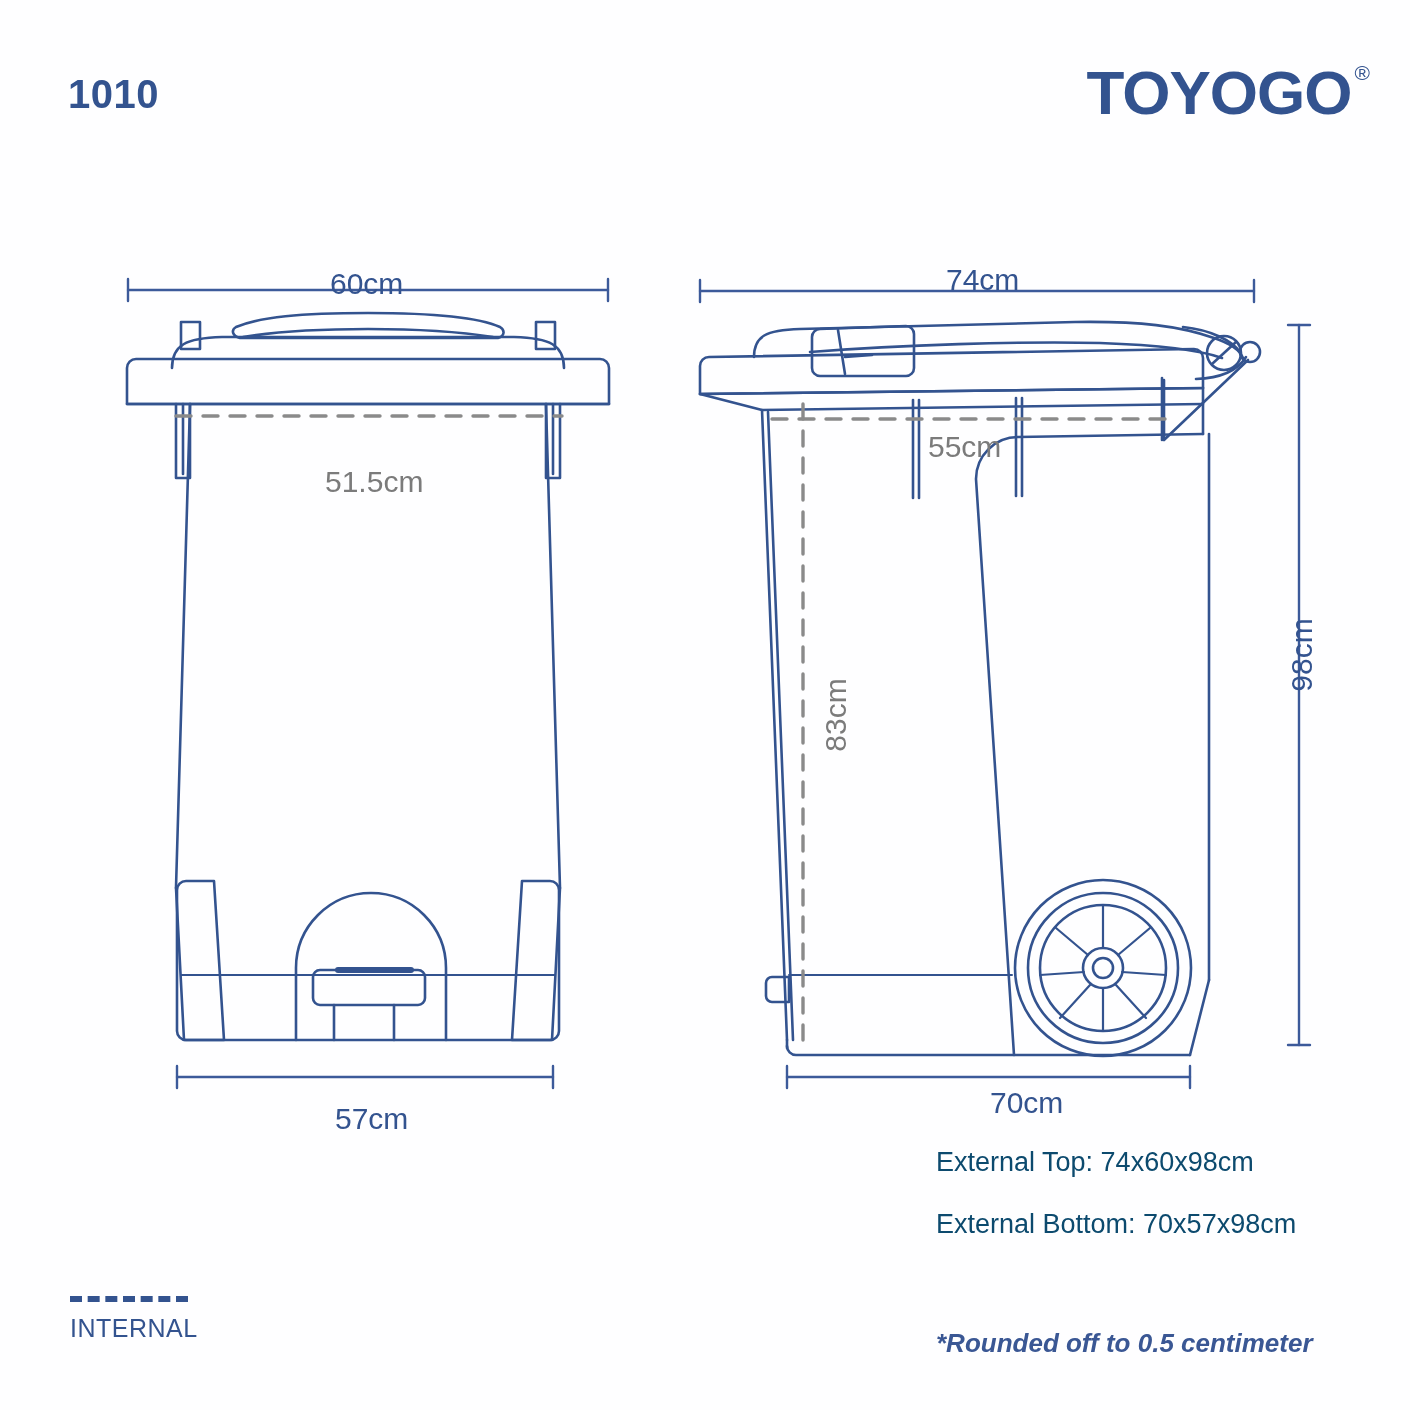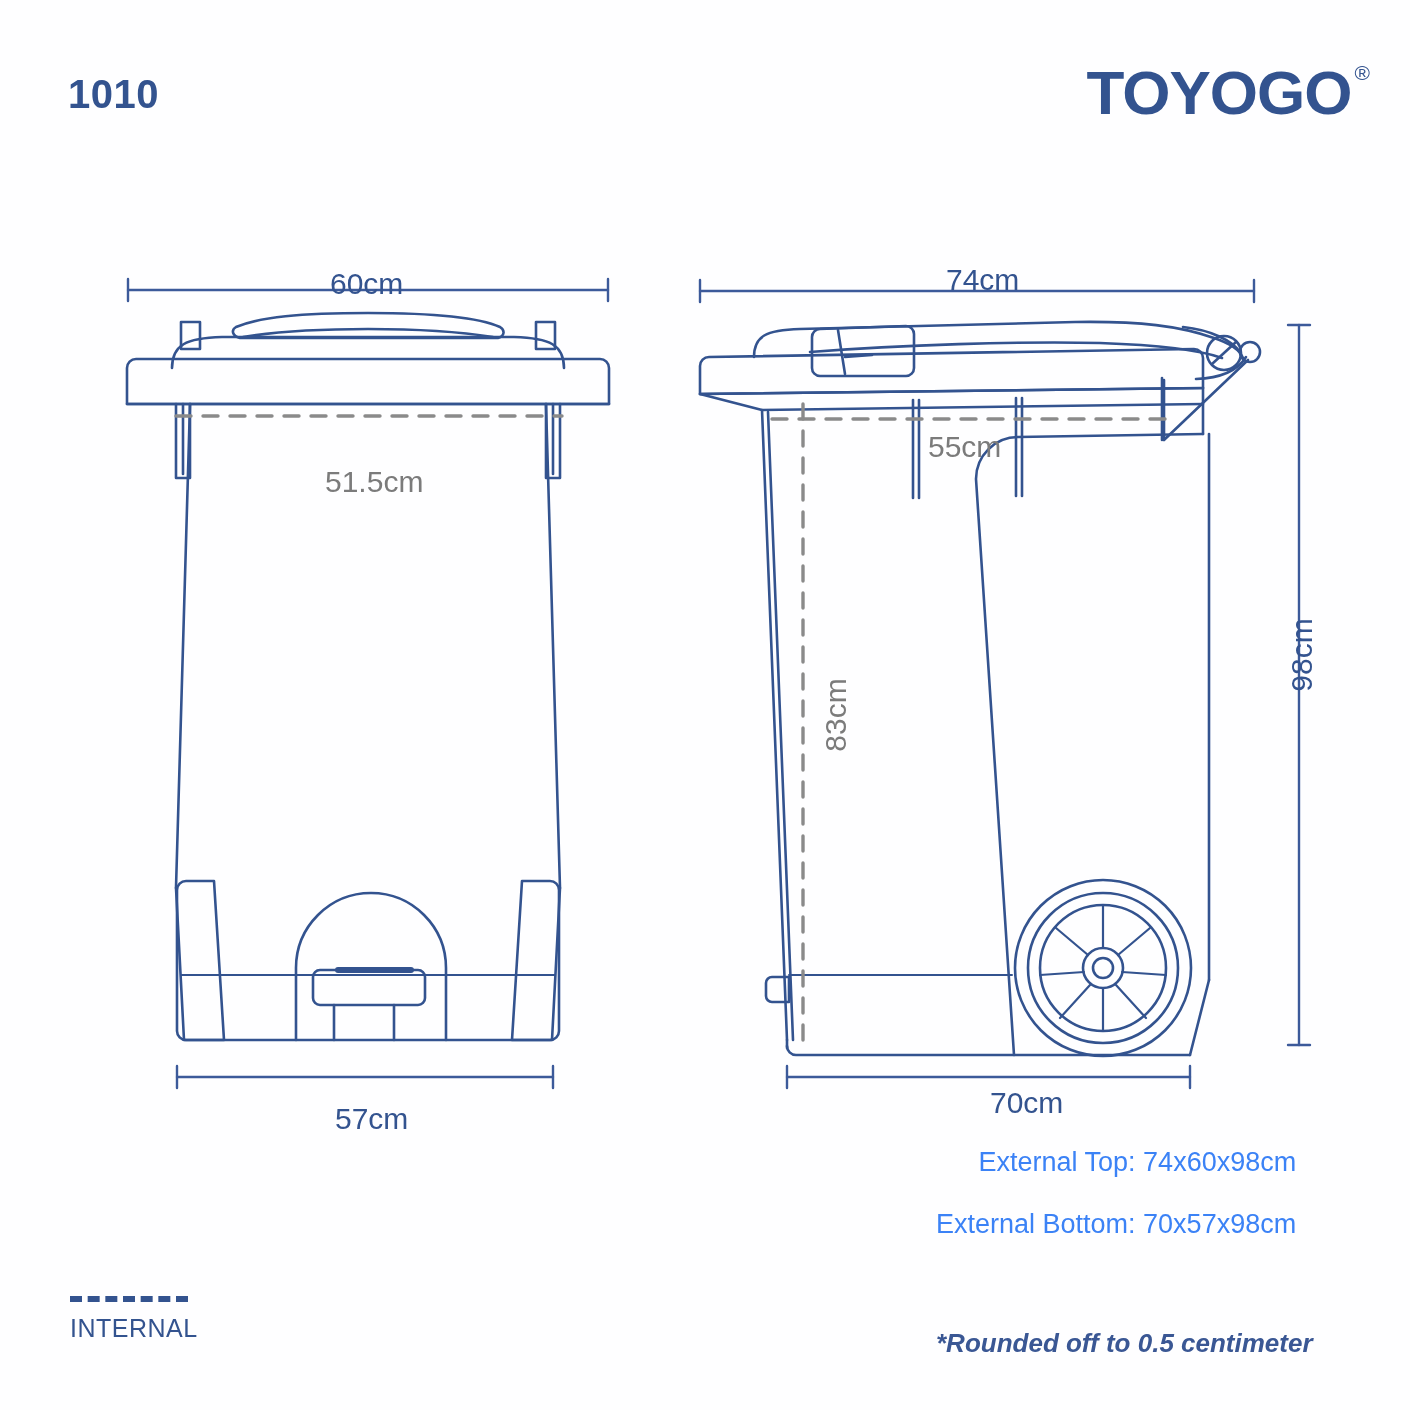--- a/index.html
+++ b/index.html
@@ -77,22 +77,21 @@
   .dim-label.vert {
     transform-origin: 50% 50%;
     transform: rotate(-90deg);
   }
 
   
   #spec-block {
     position: absolute;
     left: 936px;
     top: 1145px;
-    color: #3b82f6;
-    text-align: right;
+    color: #0c4a6e;
   }
   #spec-block .spec-line {
     font-size: 27px;
     line-height: 1.33;
     white-space: nowrap;
   }
   #spec-block .spec-gap {
     height: 26px;
   }
   #footnote {

